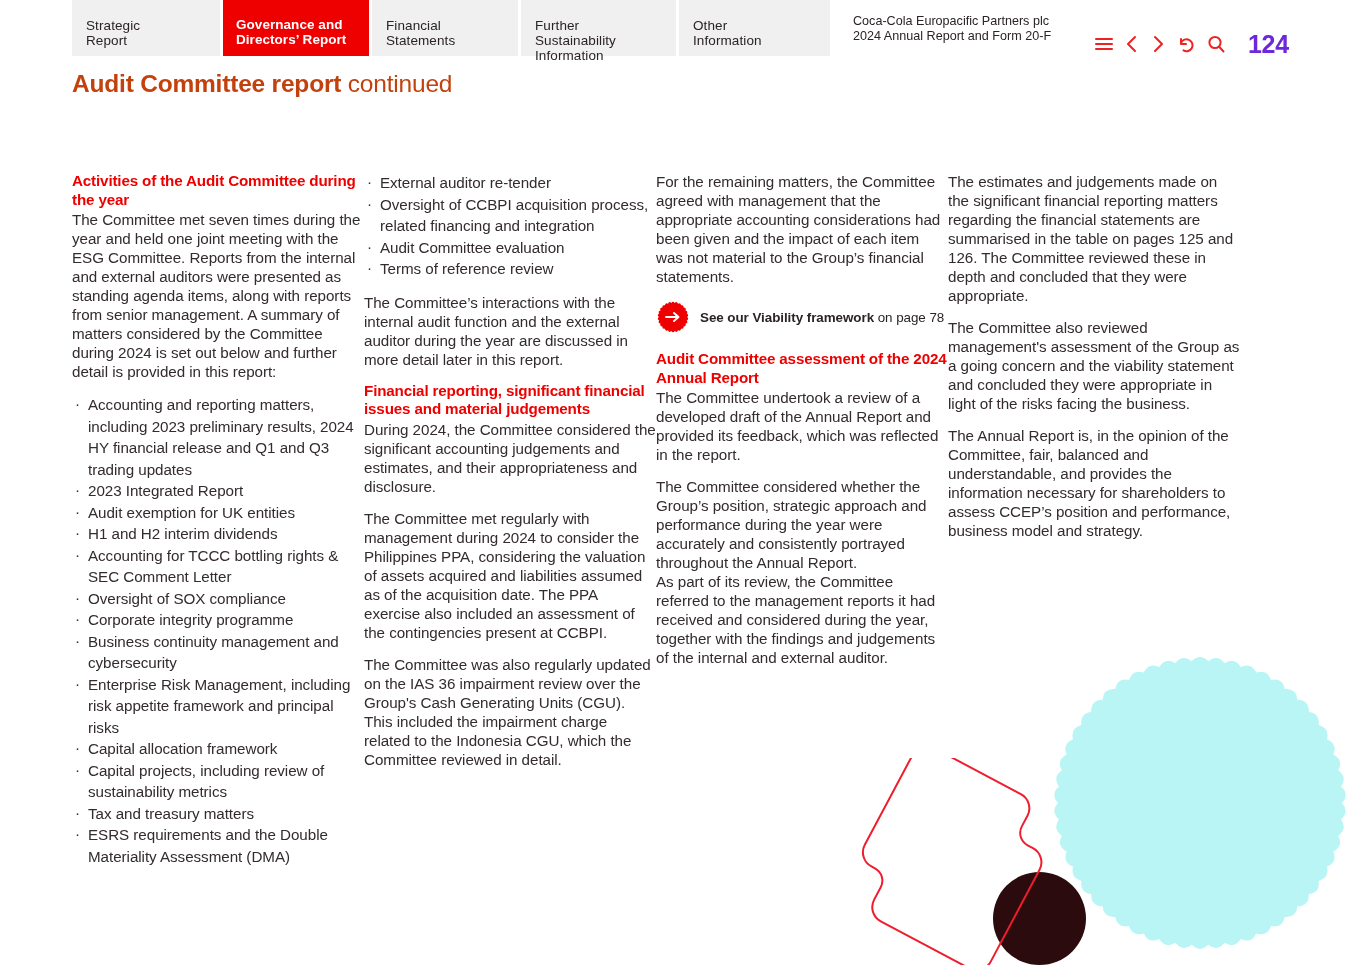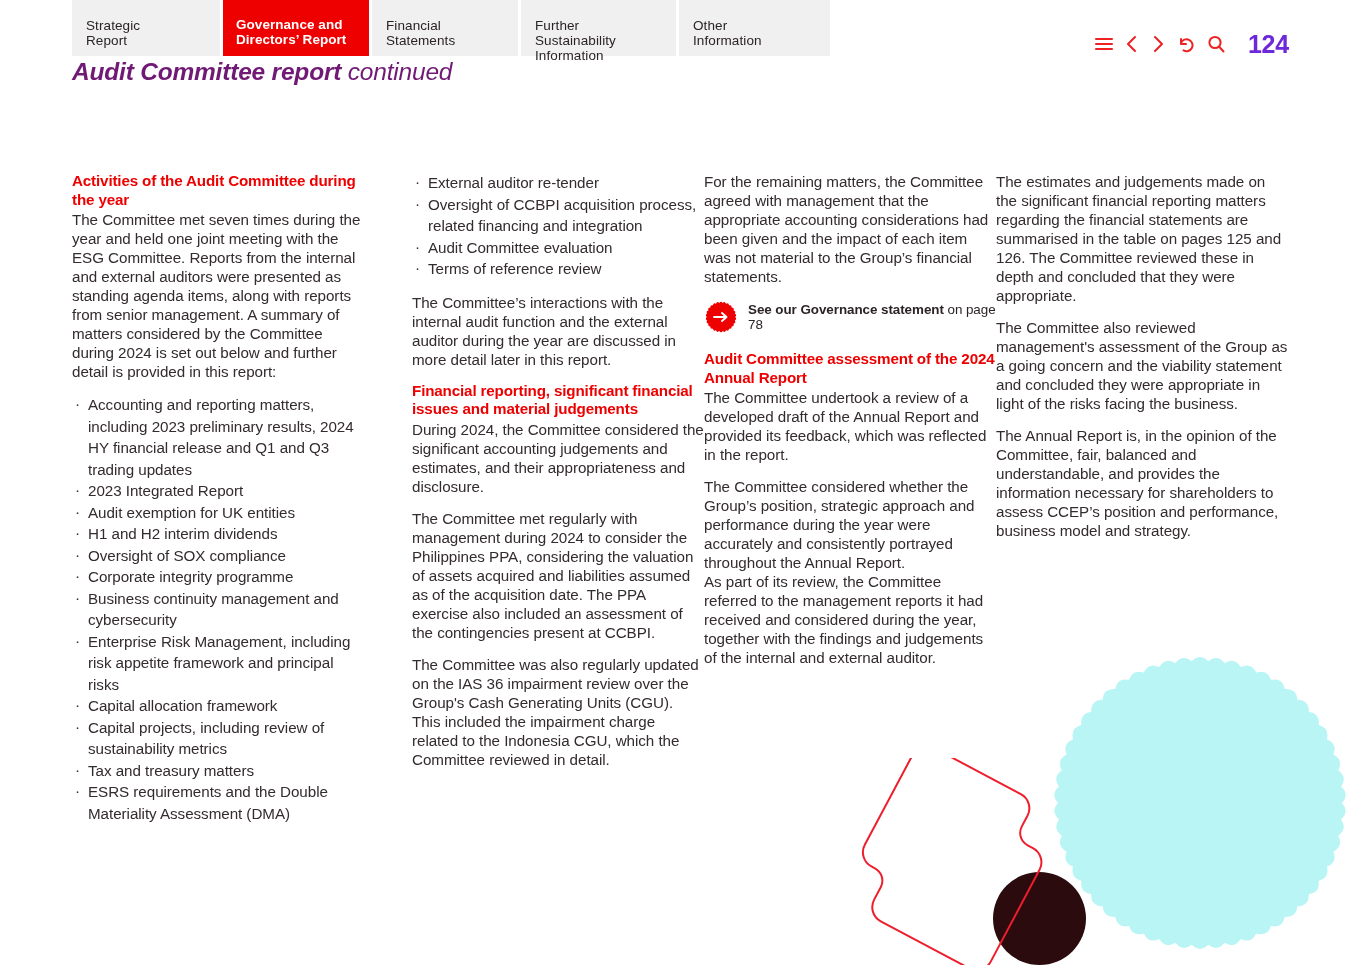--- a/index.html
+++ b/index.html
@@ -88,41 +88,40 @@
     left: 1248px;
     font-size: 25px;
     font-weight: bold;
     color: #6d28d9;
     letter-spacing: -0.3px;
   }
 
   
   .page-title {
     position: absolute;
-    top: 58px;
+    top: 70px;
     left: 72px;
     font-size: 24.5px;
-    color: #701a75;
+    color: #c2410c;
     letter-spacing: -0.2px;
-    font-style: italic;
   }
   .page-title b { font-weight: bold; }
   .page-title span.cont { font-weight: normal; }
 
   
   .columns {
     position: absolute;
     top: 172px;
     left: 72px;
     width: 1222px;
     display: flex;
   }
   .col { width: 292px; position: relative; z-index: 2; }
   .col-1 { width: 292px; }
-  .col-2 { width: 292px; margin-left: 48px; }
+  .col-2 { width: 292px; }
   .col-3 { width: 292px; }
   .col-4 { width: 292px; }
 
   h2.sec-head {
     color: #ee0000;
     font-weight: bold;
     font-size: 15.2px;
     line-height: 18.5px;
     letter-spacing: -0.15px;
     margin-bottom: 1px;
@@ -238,20 +237,22 @@
 Report</div>
     <div class="nav-tab nav-tab-governance active">Governance and
 Directors’ Report</div>
     <div class="nav-tab nav-tab-financial">Financial
 Statements</div>
     <div class="nav-tab nav-tab-sustain">Further Sustainability
 Information</div>
     <div class="nav-tab nav-tab-other">Other
 Information</div>
 
+    <div class="report-meta">Coca-Cola Europacific Partners plc
+2024 Annual Report and Form 20-F</div>
   </div>
 
   <div class="nav-icons">
     <span class="ico">
       <svg width="20" height="18" viewBox="0 0 20 18" aria-hidden="true">
         <g stroke="#ee2222" stroke-width="2" stroke-linecap="round">
           <line x1="2" y1="4" x2="18" y2="4"></line>
           <line x1="2" y1="9" x2="18" y2="9"></line>
           <line x1="2" y1="14" x2="18" y2="14"></line>
         </g>
@@ -290,20 +291,21 @@
   <div class="columns">
 
     <div class="col col-1">
       <h2 class="sec-head">Activities of the Audit Committee during the year</h2>
       <p class="body">The Committee met seven times during the year and held one joint meeting with the ESG Committee. Reports from the internal and external auditors were presented as standing agenda items, along with reports from senior management. A summary of matters considered by the Committee during 2024 is set out below and further detail is provided in this report:</p>
       <ul class="bullets">
         <li>Accounting and reporting matters, including 2023 preliminary results, 2024 HY financial release and Q1 and Q3 trading updates</li>
         <li>2023 Integrated Report</li>
         <li>Audit exemption for UK entities</li>
         <li>H1 and H2 interim dividends</li>
+        <li>Accounting for TCCC bottling rights &amp; SEC Comment Letter</li>
         <li>Oversight of SOX compliance</li>
         <li>Corporate integrity programme</li>
         <li>Business continuity management and cybersecurity</li>
         <li>Enterprise Risk Management, including risk appetite framework and principal risks</li>
         <li>Capital allocation framework</li>
         <li>Capital projects, including review of sustainability metrics</li>
         <li>Tax and treasury matters</li>
         <li>ESRS requirements and the Double Materiality Assessment (DMA)</li>
       </ul>
     </div>
@@ -328,21 +330,21 @@
       <div class="xref">
         <span class="xref-icon">
           <svg width="34" height="34" viewBox="0 0 34 34" aria-hidden="true">
             <g id="xref-burst">
                 <path d="M31.20,17.00 Q33.38,18.99 30.79,20.40 Q32.43,22.85 29.57,23.60 Q30.58,26.37 27.63,26.42 Q27.94,29.35 25.07,28.69 Q24.67,31.61 22.04,30.28 Q20.95,33.02 18.71,31.10 Q17.00,33.50 15.29,31.10 Q13.05,33.02 11.96,30.28 Q9.33,31.61 8.93,28.69 Q6.06,29.35 6.37,26.42 Q3.42,26.37 4.43,23.60 Q1.57,22.85 3.21,20.40 Q0.62,18.99 2.80,17.00 Q0.62,15.01 3.21,13.60 Q1.57,11.15 4.43,10.40 Q3.42,7.63 6.37,7.58 Q6.06,4.65 8.93,5.31 Q9.33,2.39 11.96,3.72 Q13.05,0.98 15.29,2.90 Q17.00,0.50 18.71,2.90 Q20.95,0.98 22.04,3.72 Q24.67,2.39 25.07,5.31 Q27.94,4.65 27.63,7.58 Q30.58,7.63 29.57,10.40 Q32.43,11.15 30.79,13.60 Q33.38,15.01 31.20,17.00Z" fill="#ee0000"></path>
               </g>
             <path d="M10 17 L22 17 M18 13 L22.5 17 L18 21" fill="none" stroke="#ffffff" stroke-width="1.9" stroke-linecap="round" stroke-linejoin="round"></path>
           </svg>
         </span>
         <span class="xref-text">
-          <span class="lead">See our Governance statement</span><span class="tail"> on page 78</span>
+          <span class="lead">See our Viability framework</span><span class="tail"> on page 78</span>
         </span>
       </div>
 
       <h2 class="sec-head">Audit Committee assessment of the 2024 Annual Report</h2>
       <p class="body">The Committee undertook a review of a developed draft of the Annual Report and provided its feedback, which was reflected in the report.</p>
       <p class="body tight">The Committee considered whether the Group’s position, strategic approach and performance during the year were accurately and consistently portrayed throughout the Annual Report.</p>
       <p class="body">As part of its review, the Committee referred to the management reports it had received and considered during the year, together with the findings and judgements of the internal and external auditor.</p>
     </div>
 
     <div class="col col-4">

